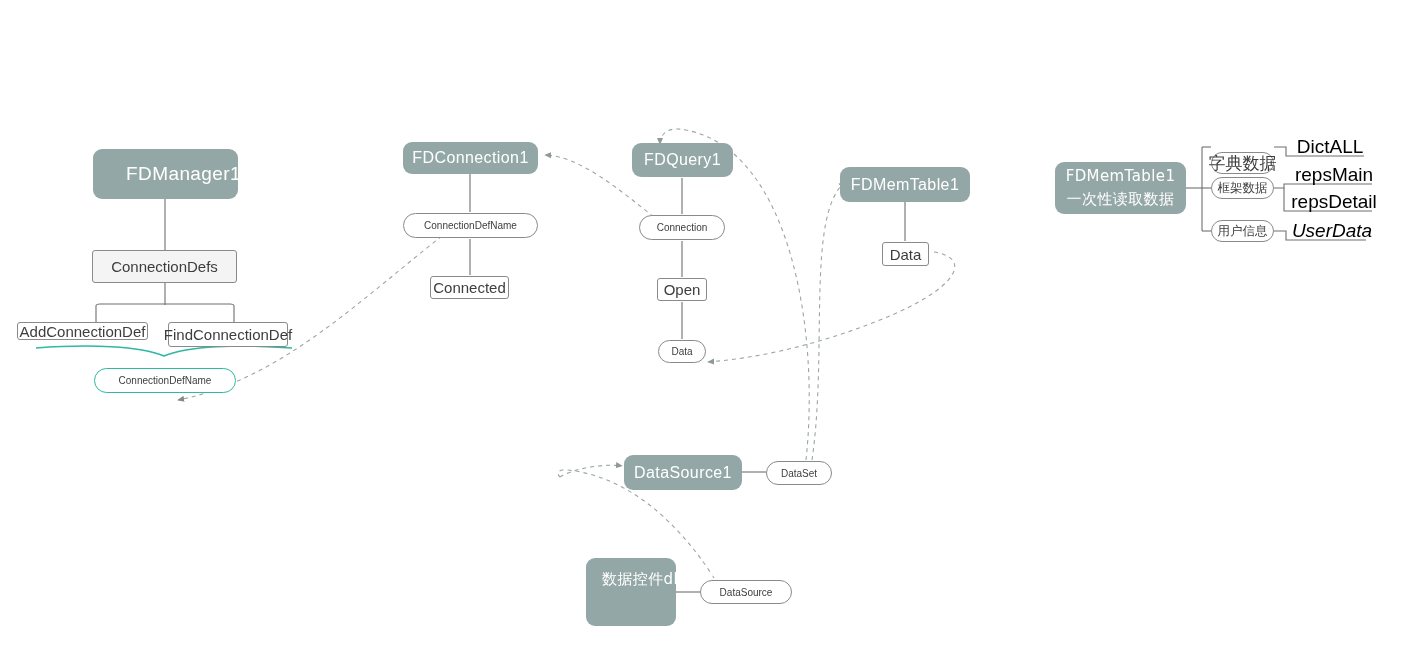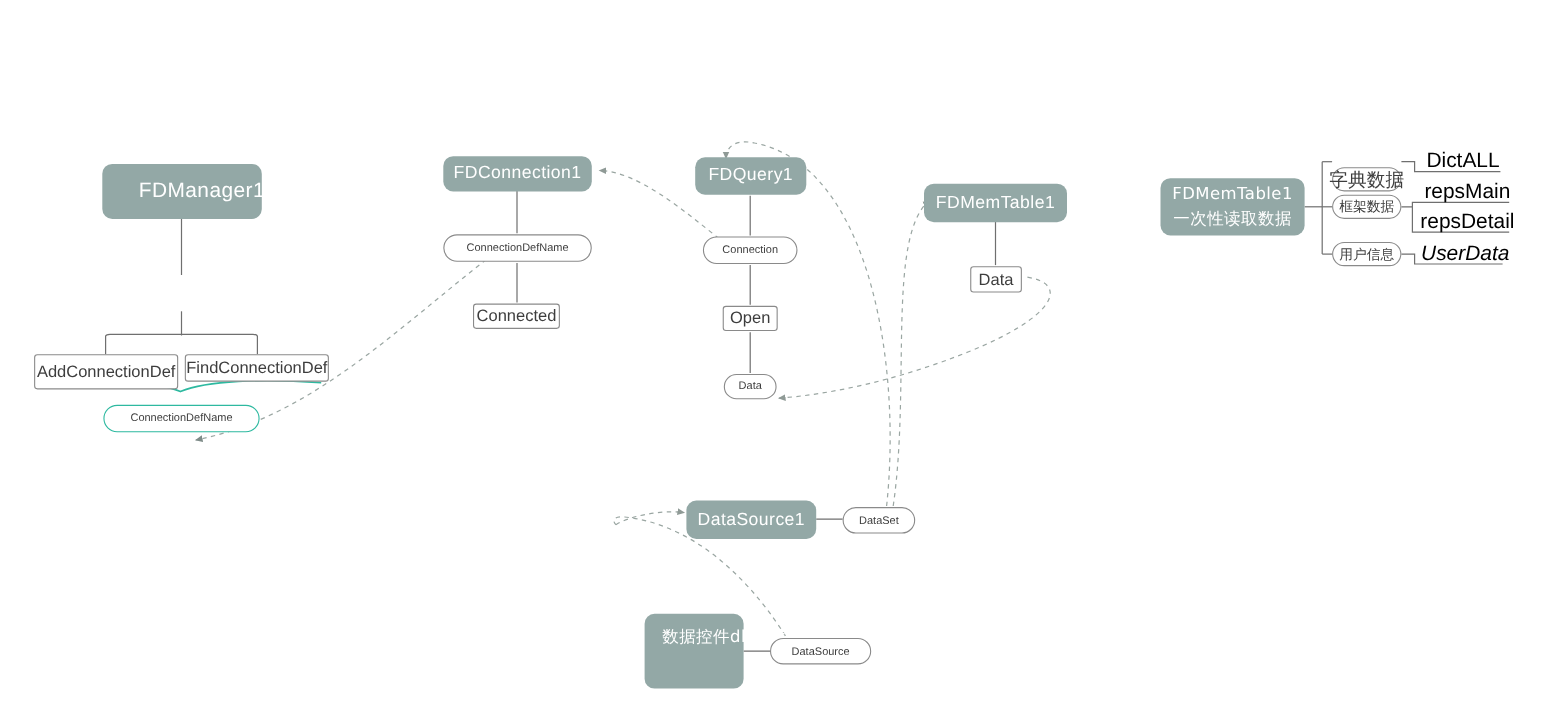--- a/index.html
+++ b/index.html
@@ -82,24 +82,25 @@
       <path d="M560,477 C570,470 600,463 622,466" marker-end="url(#arrow)"></path>
     </g>
 
     <g fill="none" stroke="#2eb9a0" stroke-width="1.5">
       <path d="M36,348 C90,344 140,346 164,356 C188,346 238,344 292,348"></path>
     </g>
   </svg>
 
   <div class="node root" style="left:93px;top:149px;width:145px;height:50px;padding-left:36px;">FDManager1</div>
 
+  <div class="node box" style="left:92px;top:250px;width:145px;height:33px;">ConnectionDefs</div>
 
-  <div class="node box plain" style="left:31px;top:322px;width:131px;height:32px;">AddConnectionDef</div>
+  <div class="node box plain" style="left:17px;top:322px;width:131px;height:18px;">AddConnectionDef</div>
 
-  <div class="node box plain" style="left:168px;top:322px;width:131px;height:25px;">FindConnectionDef</div>
+  <div class="node box plain" style="left:168px;top:322px;width:120px;height:25px;">FindConnectionDef</div>
 
   <div class="node pill accent" style="left:94px;top:368px;width:142px;height:25px;">ConnectionDefName</div>
 
   <div class="node root" style="left:403px;top:142px;width:135px;height:32px;font-size:16px;">FDConnection1</div>
 
   <div class="node pill" style="left:403px;top:213px;width:135px;height:25px;">ConnectionDefName</div>
 
   <div class="node box plain" style="left:430px;top:276px;width:79px;height:23px;">Connected</div>
 
   <div class="node root" style="left:632px;top:143px;width:101px;height:34px;font-size:16px;">FDQuery1</div>

